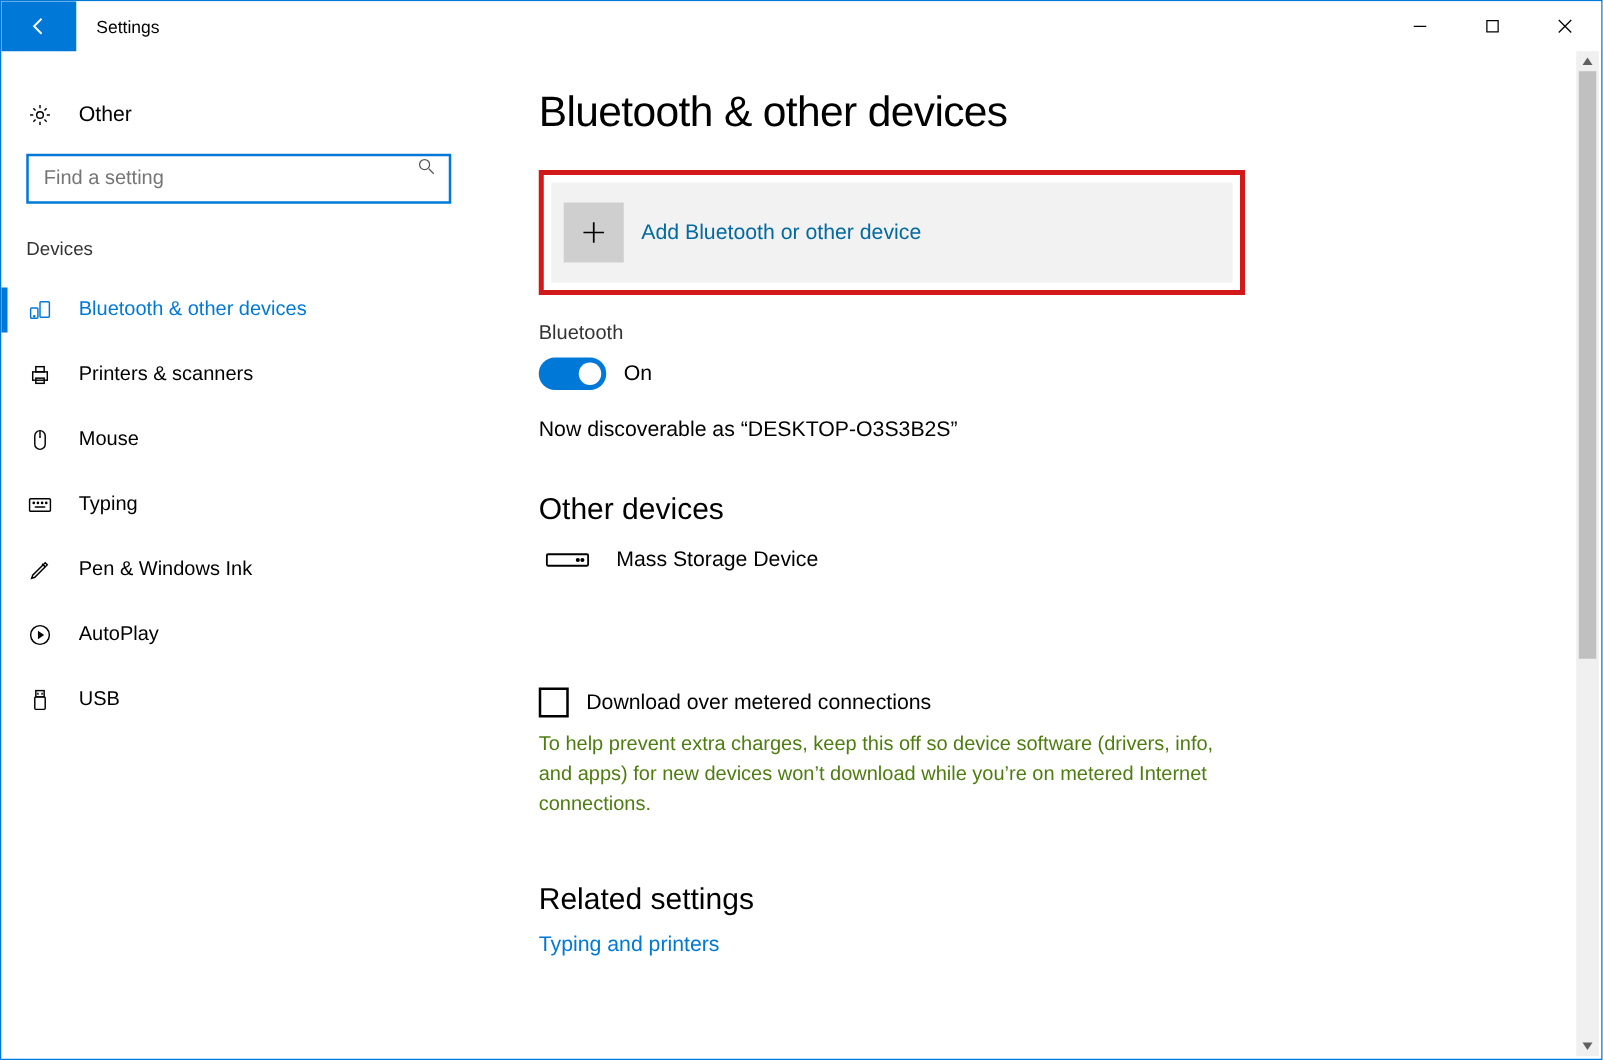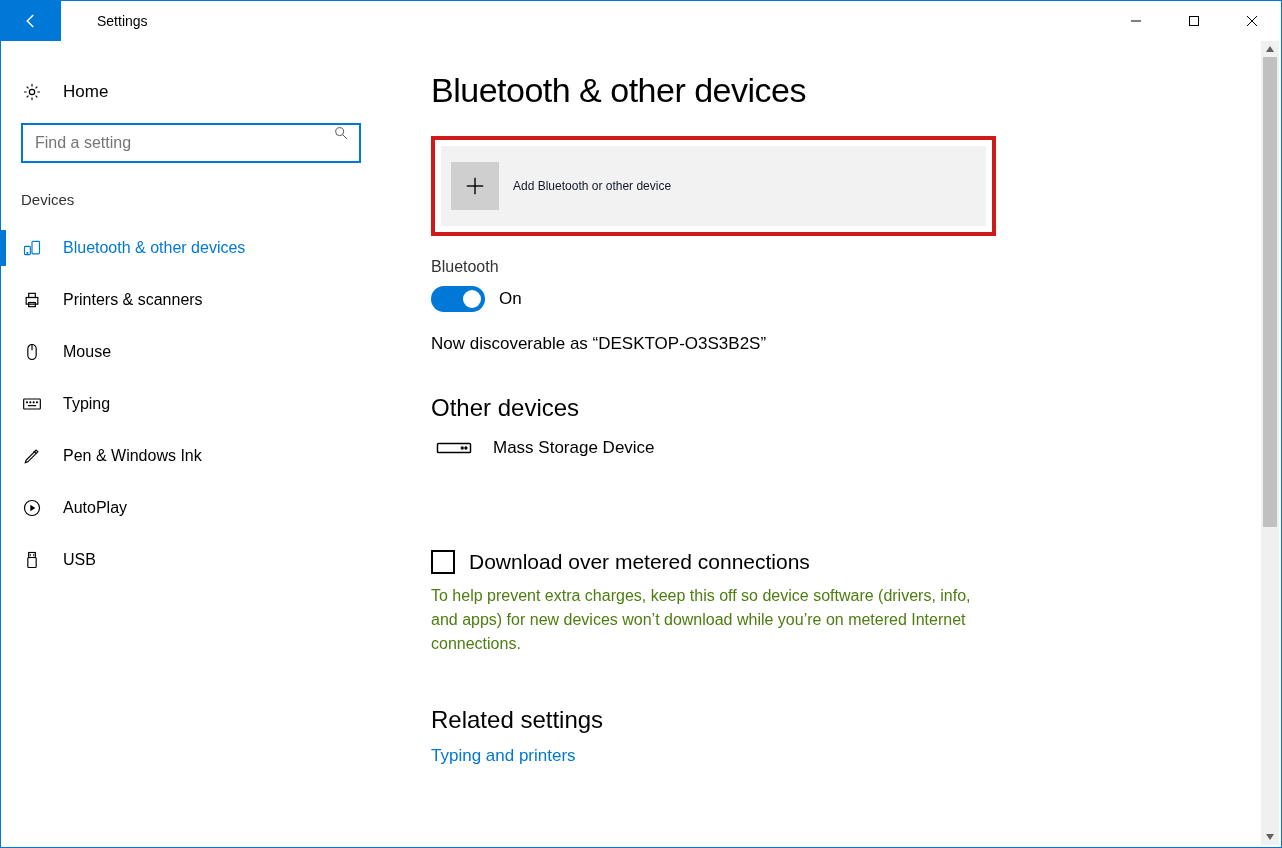--- a/index.html
+++ b/index.html
@@ -2,21 +2,21 @@
 <html><head>
 <meta charset="utf-8">
 <style>
   * { box-sizing: border-box; margin: 0; padding: 0; font-family: "Segoe UI", Arial, sans-serif; }
   body { width: 1282px; height: 848px; background: #fff; overflow: hidden; border: 1px solid #0078D7; position: relative; }
 
   
   .titlebar { height: 40px; display: flex; align-items: stretch; background: #fff; }
   .back-btn { width: 60px; background: #0078D7; display:flex; align-items:center; justify-content:center; color:#fff; }
   .back-btn svg { width:18px; height:18px; }
-  .title-text { flex: 0 0 auto; display:flex; align-items:center; padding-left: 36px; font-size: 14px; color:#000; }
+  .title-text { flex: 0 0 auto; display:flex; align-items:center; padding-left: 16px; font-size: 14px; color:#000; }
   .titlebar-spacer { flex:1; }
   .win-controls { display:flex; }
   .win-btn { width: 58px; display:flex; align-items:center; justify-content:center; }
   .win-btn svg { width:12px; height:12px; stroke:#000; stroke-width:1; fill:none; }
 
   .body-area { display:flex; height: calc(100% - 40px); }
 
   
   .sidebar { width: 380px; padding: 30px 0 0 0; position: relative; }
   .home-row { display:flex; align-items:center; gap:20px; padding: 10px 20px 20px 20px; }
@@ -35,34 +35,34 @@
   .nav-item.active::before { content:""; position:absolute; left:0; top:8px; bottom:8px; width:5px; background:#0078D7; }
   svg.icon-svg { width:20px; height:20px; stroke:currentColor; fill:none; stroke-width:1.4; }
 
   
   .main { flex:1; padding: 30px 40px 0 50px; overflow:hidden; position:relative; }
   h1.page-title { font-weight:400; font-size:34px; color:#000; margin-bottom:26px; letter-spacing: -0.5px; }
   .add-device { border:4px solid #d11919; padding:6px; width:565px; margin-bottom:22px; }
   .add-device-inner { background:#f2f2f2; height:80px; display:flex; align-items:center; gap:14px; padding:0 10px 0 10px; }
   .plus-box { width:48px; height:48px; background:#cfcfcf; display:flex; align-items:center; justify-content:center; }
   .plus-box svg { width:22px; height:22px; stroke:#000; stroke-width:1.5; }
-  .add-device-label { font-size:12px; color:#0f172a; }
+  .add-device-label { font-size:17px; color:#0369a1; }
   .section-heading { font-size:16px; color:#333; margin-bottom:10px; }
   .toggle-row { display:flex; align-items:center; gap:14px; margin-bottom:22px; }
   .toggle { width:54px; height:26px; border-radius:13px; background:#0078D7; position:relative; }
   .toggle::after { content:""; position:absolute; right:4px; top:4px; width:18px; height:18px; background:#fff; border-radius:50%; }
   .toggle-label { font-size:17px; color:#000; }
   .discoverable { font-size:17px; color:#000; margin-bottom:40px; }
   h2.subhead { font-weight:400; font-size:24px; color:#000; margin-bottom:12px; }
   .device-row { display:flex; align-items:center; gap:20px; padding:2px 0 40px 4px; }
   .device-row .dev-icon { width:38px; height:24px; display:flex; align-items:center; justify-content:center; }
   .device-row .dev-label { font-size:17px; color:#000; }
   .checkbox-row { display:flex; align-items:center; gap:14px; margin-top:50px; margin-bottom:10px; }
   .checkbox { width:24px; height:24px; border:2px solid #000; }
-  .checkbox-label { font-size:21px; color:#000;text-align:center; }
+  .checkbox-label { font-size:17px; color:#000;text-align:center; }
   .help-text { font-size:16px; color:#4d7c0f; max-width:540px; line-height:1.5; margin-bottom:50px; }
   .links a.link { display:block; color:#0078D7; font-size:17px; margin-bottom:26px; text-decoration:none; cursor:default; }
 
   
   .scrollbar { position:absolute; right:2px; top:40px; bottom:2px; width:18px; background:#f0f0f0; }
   .scroll-thumb { position:absolute; left:2px; right:2px; top:16px; height:470px; background:#c0c0c0; }
   .scroll-arrow { position:absolute; left:0; right:0; height:16px; display:flex; align-items:center; justify-content:center; }
   .scroll-arrow.top { top:0; }
   .scroll-arrow.bot { bottom:0; }
   .scroll-arrow svg { width:10px; height:10px; fill:#606060; }
@@ -101,21 +101,21 @@
 <div class="body-area">
 
   <div class="sidebar">
     <div class="home-row">
       <span class="icon">
         <svg class="icon-svg" viewBox="0 0 24 24">
             <circle cx="12" cy="12" r="3.2"></circle>
             <path d="M12 2.5v3M12 18.5v3M21.5 12h-3M5.5 12h-3M18.4 5.6l-2.1 2.1M7.7 16.3l-2.1 2.1M18.4 18.4l-2.1-2.1M7.7 7.7 5.6 5.6"></path>
           </svg>
       </span>
-      <span class="lbl">Home</span>
+      <span class="lbl">Other</span>
     </div>
     <div class="search-wrap">
       <div class="search-box">
         <input type="text" placeholder="Find a setting" style="">
         <svg class="search-icon" viewBox="0 0 24 24">
             <circle cx="10" cy="10" r="6" stroke="#555" fill="none" stroke-width="1.5"></circle>
             <line x1="15" y1="15" x2="21" y2="21" stroke="#555" stroke-width="1.5"></line>
           </svg>
       </div>
     </div>

